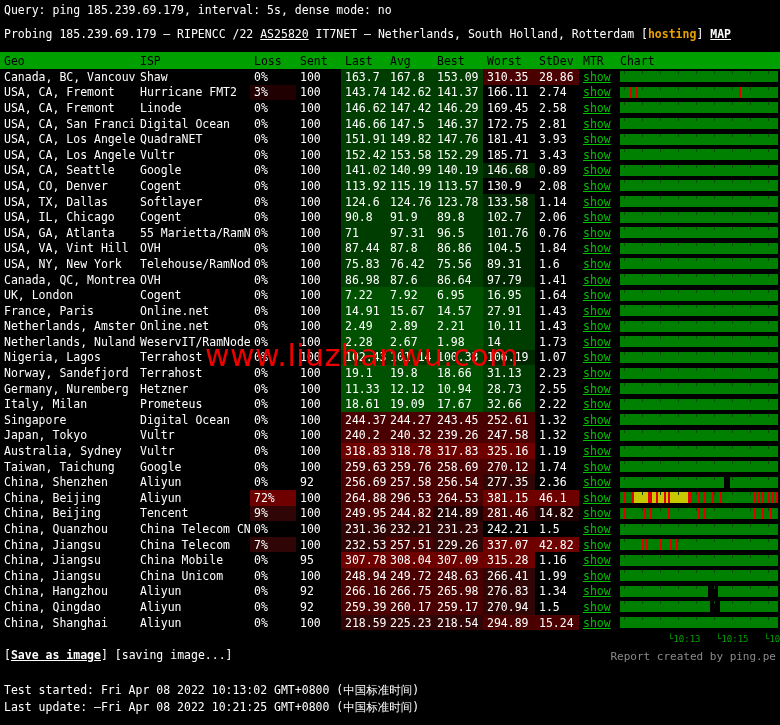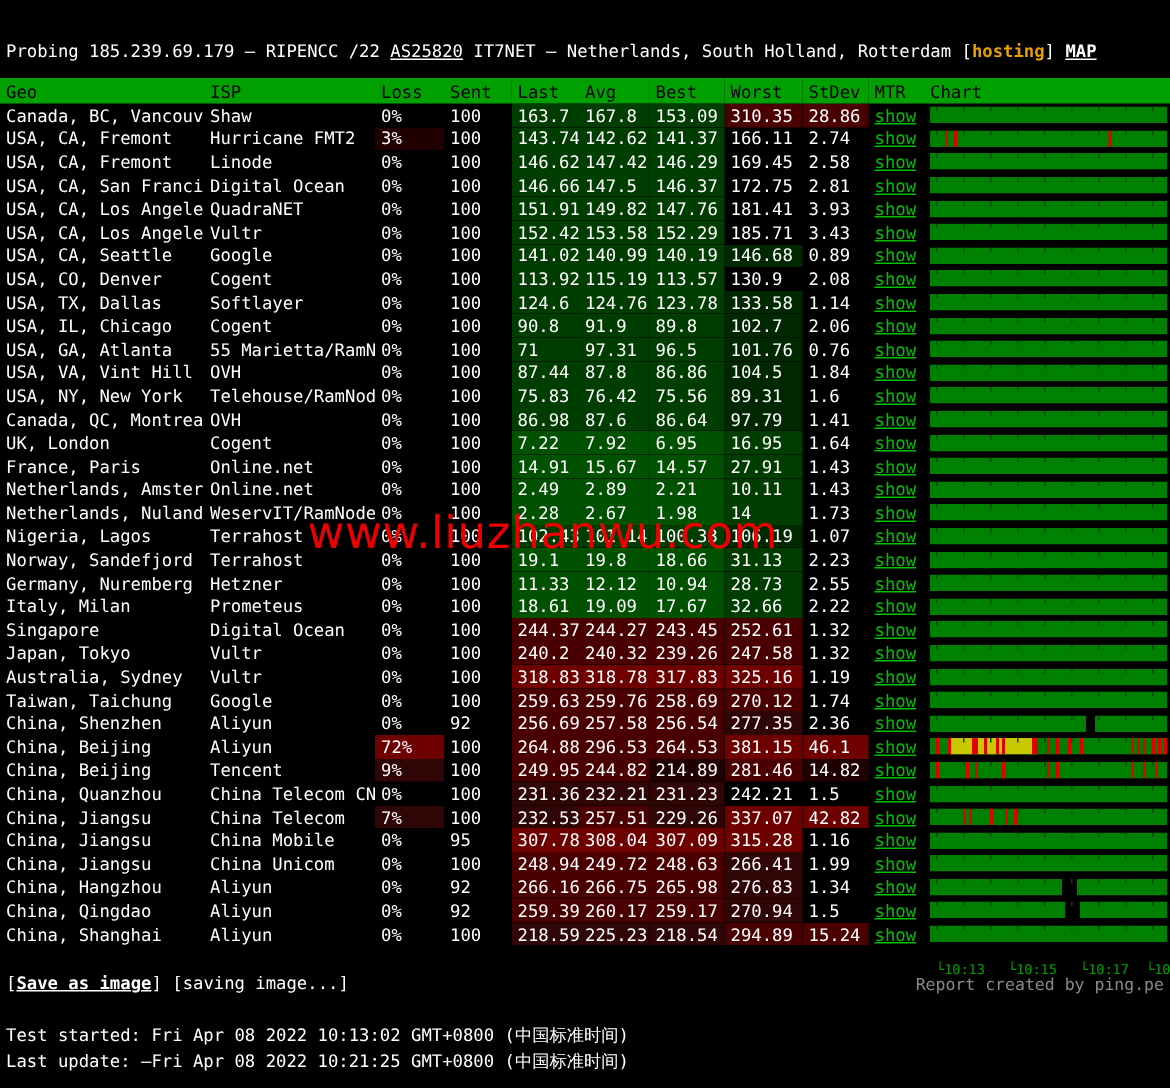--- a/index.html
+++ b/index.html
@@ -133,21 +133,22 @@
     left: 624px;
     top: 626px;
     width: 160px;
     height: 12px;
     color: #00a000;
     font-size: 9px;
     white-space: pre;
   }
   .time-axis span {
     position: absolute;
-    top: 16px;
+    top: 8px;
+    margin-left: 44px;
   }
   
   .save-row {
     position: absolute;
     left: 4px;
     top: 648px;
     white-space: pre;
     color: #ffffff;
   }
   .save-link {
@@ -193,20 +194,21 @@
     letter-spacing: 0.5px;
     pointer-events: none;
     white-space: nowrap;
   }
 </style>
 </head>
 <body>
 
 <div class="terminal">
 
+  <div class="query-line">Query: ping 185.239.69.179, interval: 5s, dense mode: no</div>
 
   <div class="probe-line"><span>Probing 185.239.69.179 – RIPENCC /22 </span><a class="asn-link" href="#">AS25820</a><span> IT7NET – Netherlands, South Holland, Rotterdam [</span><span class="hosting-tag">hosting</span><span>] </span><a class="map-link" href="#">MAP</a></div>
 
   <table class="tbl">
     <colgroup>
       <col class="c-geo">
         <col class="c-isp">
         <col class="c-loss">
         <col class="c-sent">
       <col class="c-last">

